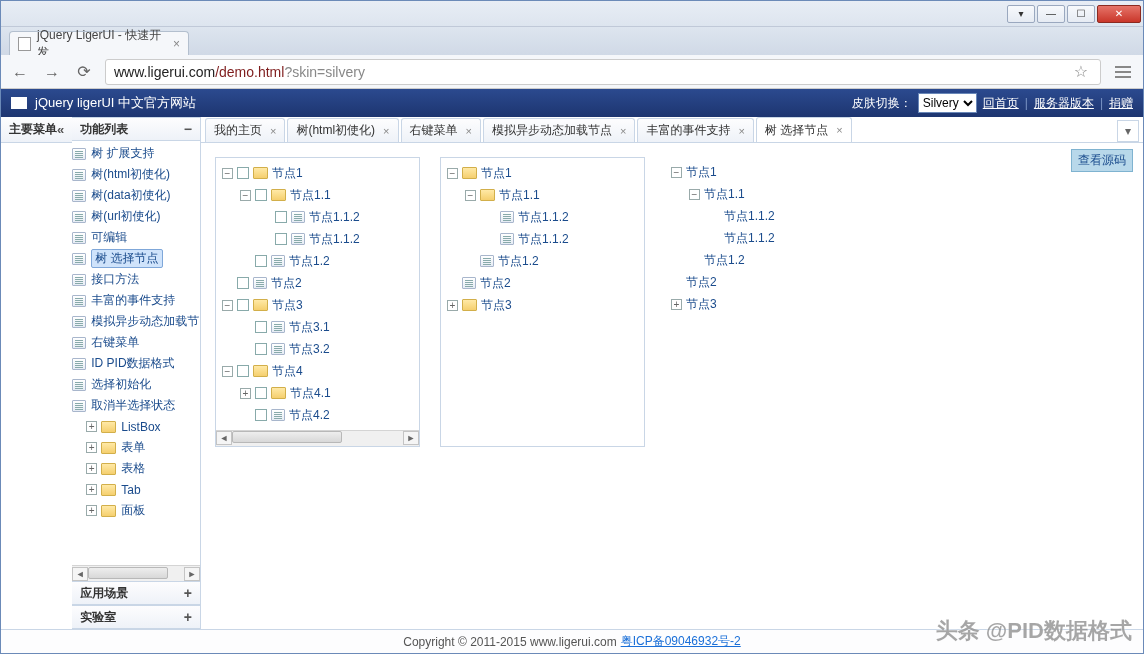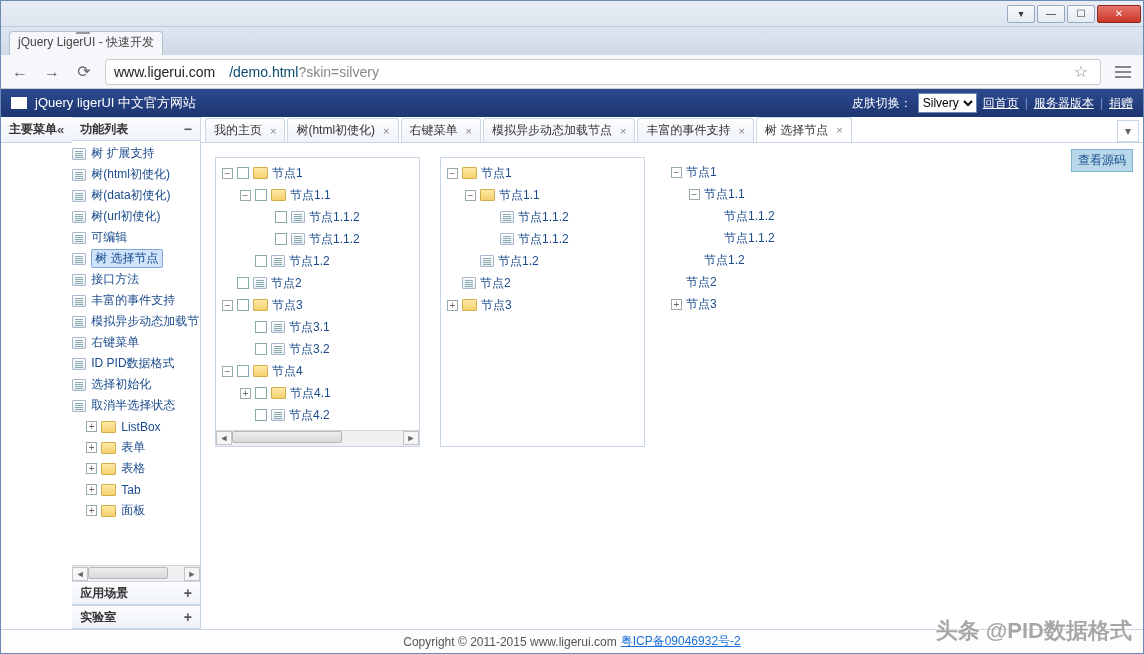--- a/index.html
+++ b/index.html
@@ -6,28 +6,28 @@
 body { font-family: "Microsoft YaHei", Tahoma, Arial, sans-serif; font-size: 12px; background: #fff; overflow: hidden; }
 
 
 .browser-window { width: 1144px; height: 654px; background: #fff; border: 1px solid #6b8ab8; display: flex; flex-direction: column; }
 .titlebar { height: 26px; background: linear-gradient(#e8edf5,#dde5ef); display: flex; justify-content: flex-end; align-items: center; padding: 0 2px; border-bottom: 1px solid #c0c9d8; }
 .titlebar .win-btn { width: 28px; height: 18px; margin-left: 2px; background: linear-gradient(#f7f9fc,#e6ebf3); border: 1px solid #9aa8bf; border-radius: 2px; font-size: 10px; line-height: 16px; text-align: center; color: #333; }
 .titlebar .win-close { background: linear-gradient(#e67469,#c9362a); border-color: #8b2a20; color: #fff; width: 44px; }
 .titlebar .spacer { flex: 1; }
 
 .tabstrip { height: 28px; background: linear-gradient(#dde5ef,#d0d9e6); display: flex; align-items: flex-end; padding-left: 8px; }
-.browser-tab { height: 24px; background: #f5f7fa; border: 1px solid #b3bfce; border-bottom: none; border-radius: 4px 4px 0 0; display: flex; align-items: center; padding: 0 8px; font-size: 12px; color: #444; max-width: 180px; flex-direction: column; }
+.browser-tab { height: 24px; background: #f5f7fa; border: 1px solid #b3bfce; border-bottom: none; border-radius: 4px 4px 0 0; display: flex; align-items: center; padding: 0 8px; font-size: 12px; color: #444; max-width: 180px; }
 .browser-tab .page-icon { width: 14px; height: 14px; border: 1px solid #999; margin-right: 6px; background: #fff; }
 .browser-tab .tab-close { margin-left: 10px; color: #888; font-size: 12px; }
 
 .addrbar { height: 34px; background: #f5f7fa; border-bottom: 1px solid #ccc; display: flex; align-items: center; padding: 0 8px; gap: 10px; }
 .nav-btn { width: 22px; height: 22px; display: flex; align-items: center; justify-content: center; color: #666; font-size: 16px; }
 .url-input { flex: 1; height: 26px; border: 1px solid #ccc; border-radius: 3px; padding: 0 8px; font-size: 14px; color: #222; display: flex; align-items: center; background: #fff; }
-.url-input .proto { color: #0c4a6e; padding-left: 14px; }
+.url-input .proto { color: #7f1d1d; }
 .url-input .qs { color: #888; }
 .star-btn { color: #888; font-size: 16px; padding: 0 4px; }
 .menu-btn { width: 24px; height: 24px; display:flex; flex-direction:column; justify-content:center; gap:3px; padding:4px; }
 .menu-btn span { height:2px; background:#888; }
 
 
 .app-header { height: 28px; background: linear-gradient(#2b4a8f,#1d3570); color: #fff; display: flex; align-items: center; padding: 0 10px; font-size: 13px; }
 .app-header .logo-icon { width: 16px; height: 12px; background: #fff; margin-right: 8px; }
 .app-header .right { margin-left: auto; display: flex; align-items: center; gap: 6px; font-size: 12px; }
 .app-header select { font-size: 12px; height: 20px; border:1px solid #6987b8; background:#fff; }

